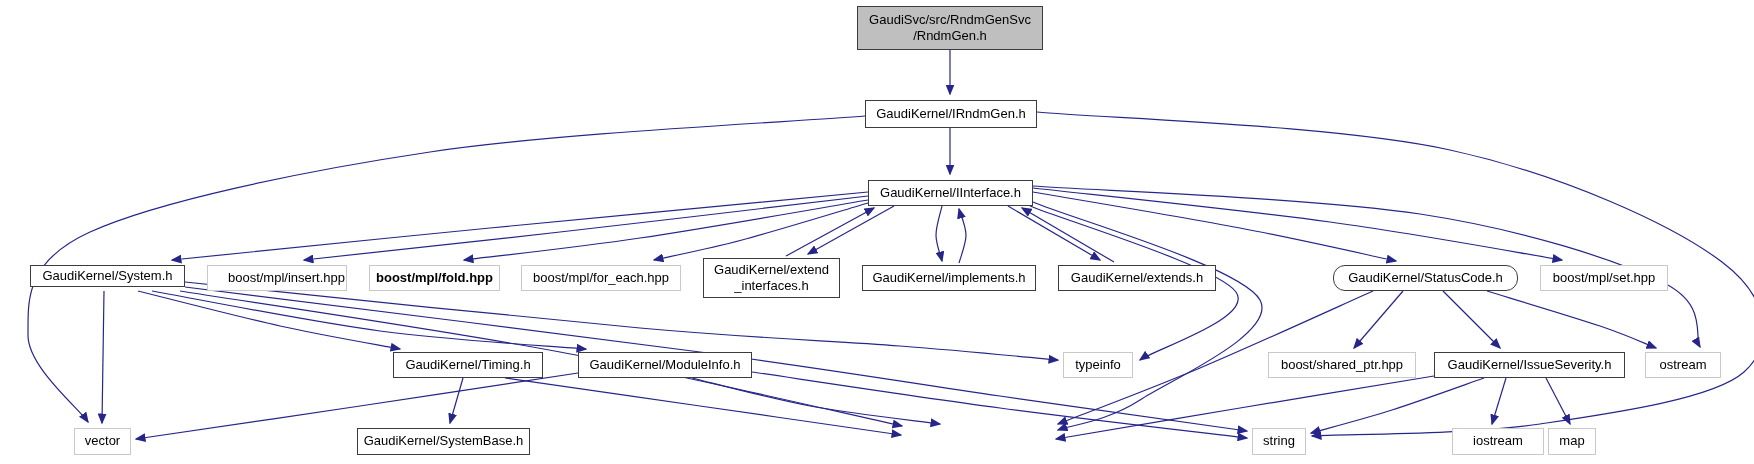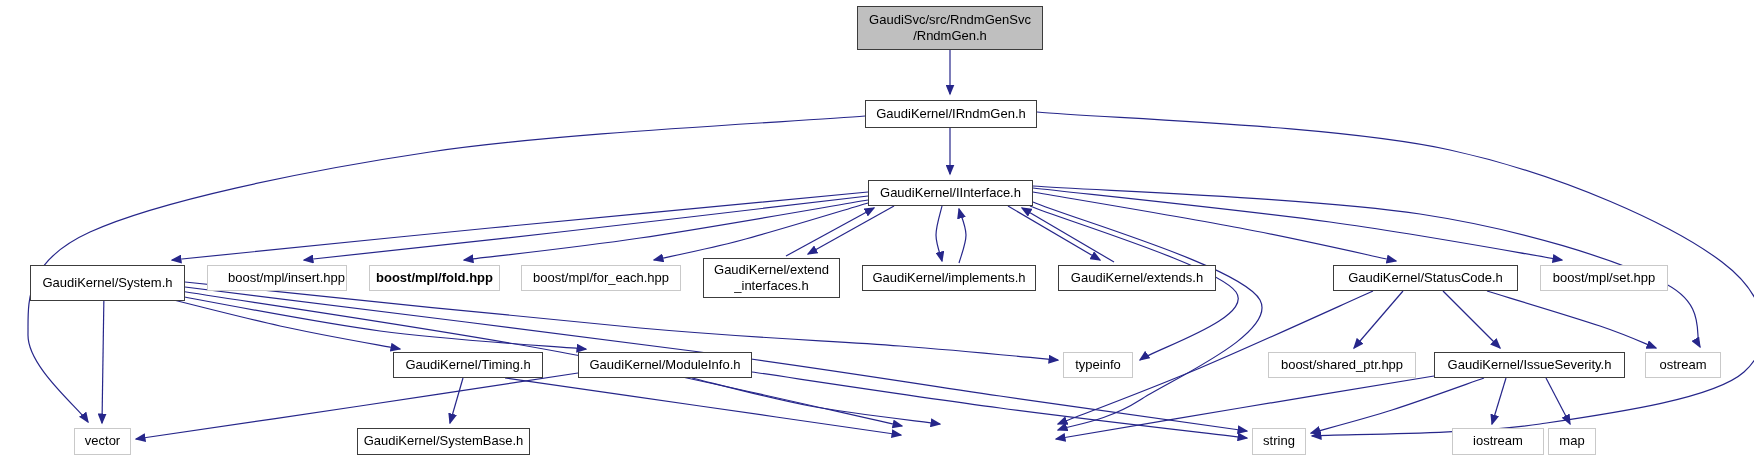--- a/index.html
+++ b/index.html
@@ -76,29 +76,29 @@
       <path d="M1487,291 C1505.8333333333333,296.8333333333333 1571.8333333333333,316.5 1600,326 C1628.1666666666667,335.5 1646.6666666666667,344.3333333333333 1656,348" fill="none" stroke="#26268a" stroke-width="1.2" marker-end="url(#arrow)"></path>
       <path d="M1484,378 C1468.6666666666667,383.3333333333333 1420.8333333333333,400.8333333333333 1392,410 C1363.1666666666667,419.1666666666667 1324.5,429.1666666666667 1311,433" fill="none" stroke="#26268a" stroke-width="1.2" marker-end="url(#arrow)"></path>
       <path d="M1506,378 L1492,424" fill="none" stroke="#26268a" stroke-width="1.2" marker-end="url(#arrow)"></path>
       <path d="M1546,378 L1570,424" fill="none" stroke="#26268a" stroke-width="1.2" marker-end="url(#arrow)"></path>
       <path d="M1434,376 C1401.6666666666667,381.3333333333333 1303,397.5 1240,408 C1177,418.5 1086.6666666666667,433.8333333333333 1056,439" fill="none" stroke="#26268a" stroke-width="1.2" marker-end="url(#arrow)"></path>
     </svg>
 <div class="node root" style="left: 857px; top: 6px; width: 186px; height: 44px;">GaudiSvc/src/RndmGenSvc
 /RndmGen.h</div>
     <div class="node project" style="left: 868px; top: 180px; width: 165px; height: 26px;">GaudiKernel/IInterface.h</div>
     <div class="node project" style="left: 865px; top: 100px; width: 172px; height: 28px;">GaudiKernel/IRndmGen.h</div>
-    <div class="node project" style="left: 30px; top: 265px; width: 155px; height: 36px;">GaudiKernel/System.h</div>
+    <div class="node project" style="left: 30px; top: 265px; width: 155px; height: 22px;">GaudiKernel/System.h</div>
     <div class="node ext" style="left: 207px; top: 265px; width: 140px; height: 26px; padding-left: 19px;">boost/mpl/insert.hpp</div>
     <div class="node ext" style="left: 369px; top: 265px; width: 131px; height: 26px; font-weight: bold;">boost/mpl/fold.hpp</div>
     <div class="node ext" style="left: 521px; top: 265px; width: 160px; height: 26px;">boost/mpl/for_each.hpp</div>
     <div class="node project" style="left: 703px; top: 258px; width: 137px; height: 40px;">GaudiKernel/extend
 _interfaces.h</div>
     <div class="node project" style="left: 862px; top: 265px; width: 174px; height: 26px;">GaudiKernel/implements.h</div>
     <div class="node project" style="left: 1058px; top: 265px; width: 158px; height: 26px;">GaudiKernel/extends.h</div>
-    <div class="node project" style="left: 1333px; top: 265px; width: 185px; height: 26px;">GaudiKernel/StatusCode.h</div>
+    <div class="node project" style="left: 1333px; top: 265px; width: 185px; height: 26px; border-radius: 12px;">GaudiKernel/StatusCode.h</div>
     <div class="node ext" style="left: 1540px; top: 265px; width: 128px; height: 26px;">boost/mpl/set.hpp</div>
     <div class="node project" style="left: 393px; top: 352px; width: 150px; height: 26px; text-align: right;">GaudiKernel/Timing.h</div>
     <div class="node project" style="left: 578px; top: 352px; width: 174px; height: 26px;">GaudiKernel/ModuleInfo.h</div>
     <div class="node ext" style="left: 1063px; top: 352px; width: 70px; height: 26px;">typeinfo</div>
     <div class="node ext" style="left: 1268px; top: 352px; width: 148px; height: 26px;">boost/shared_ptr.hpp</div>
     <div class="node project" style="left: 1434px; top: 352px; width: 191px; height: 26px;">GaudiKernel/IssueSeverity.h</div>
     <div class="node ext" style="left: 1645px; top: 352px; width: 76px; height: 26px;">ostream</div>
     <div class="node ext" style="left: 74px; top: 428px; width: 57px; height: 27px;">vector</div>
     <div class="node project" style="left: 357px; top: 428px; width: 173px; height: 27px;">GaudiKernel/SystemBase.h</div>
     <div class="node ext" style="left: 1252px; top: 428px; width: 54px; height: 27px;">string</div>

